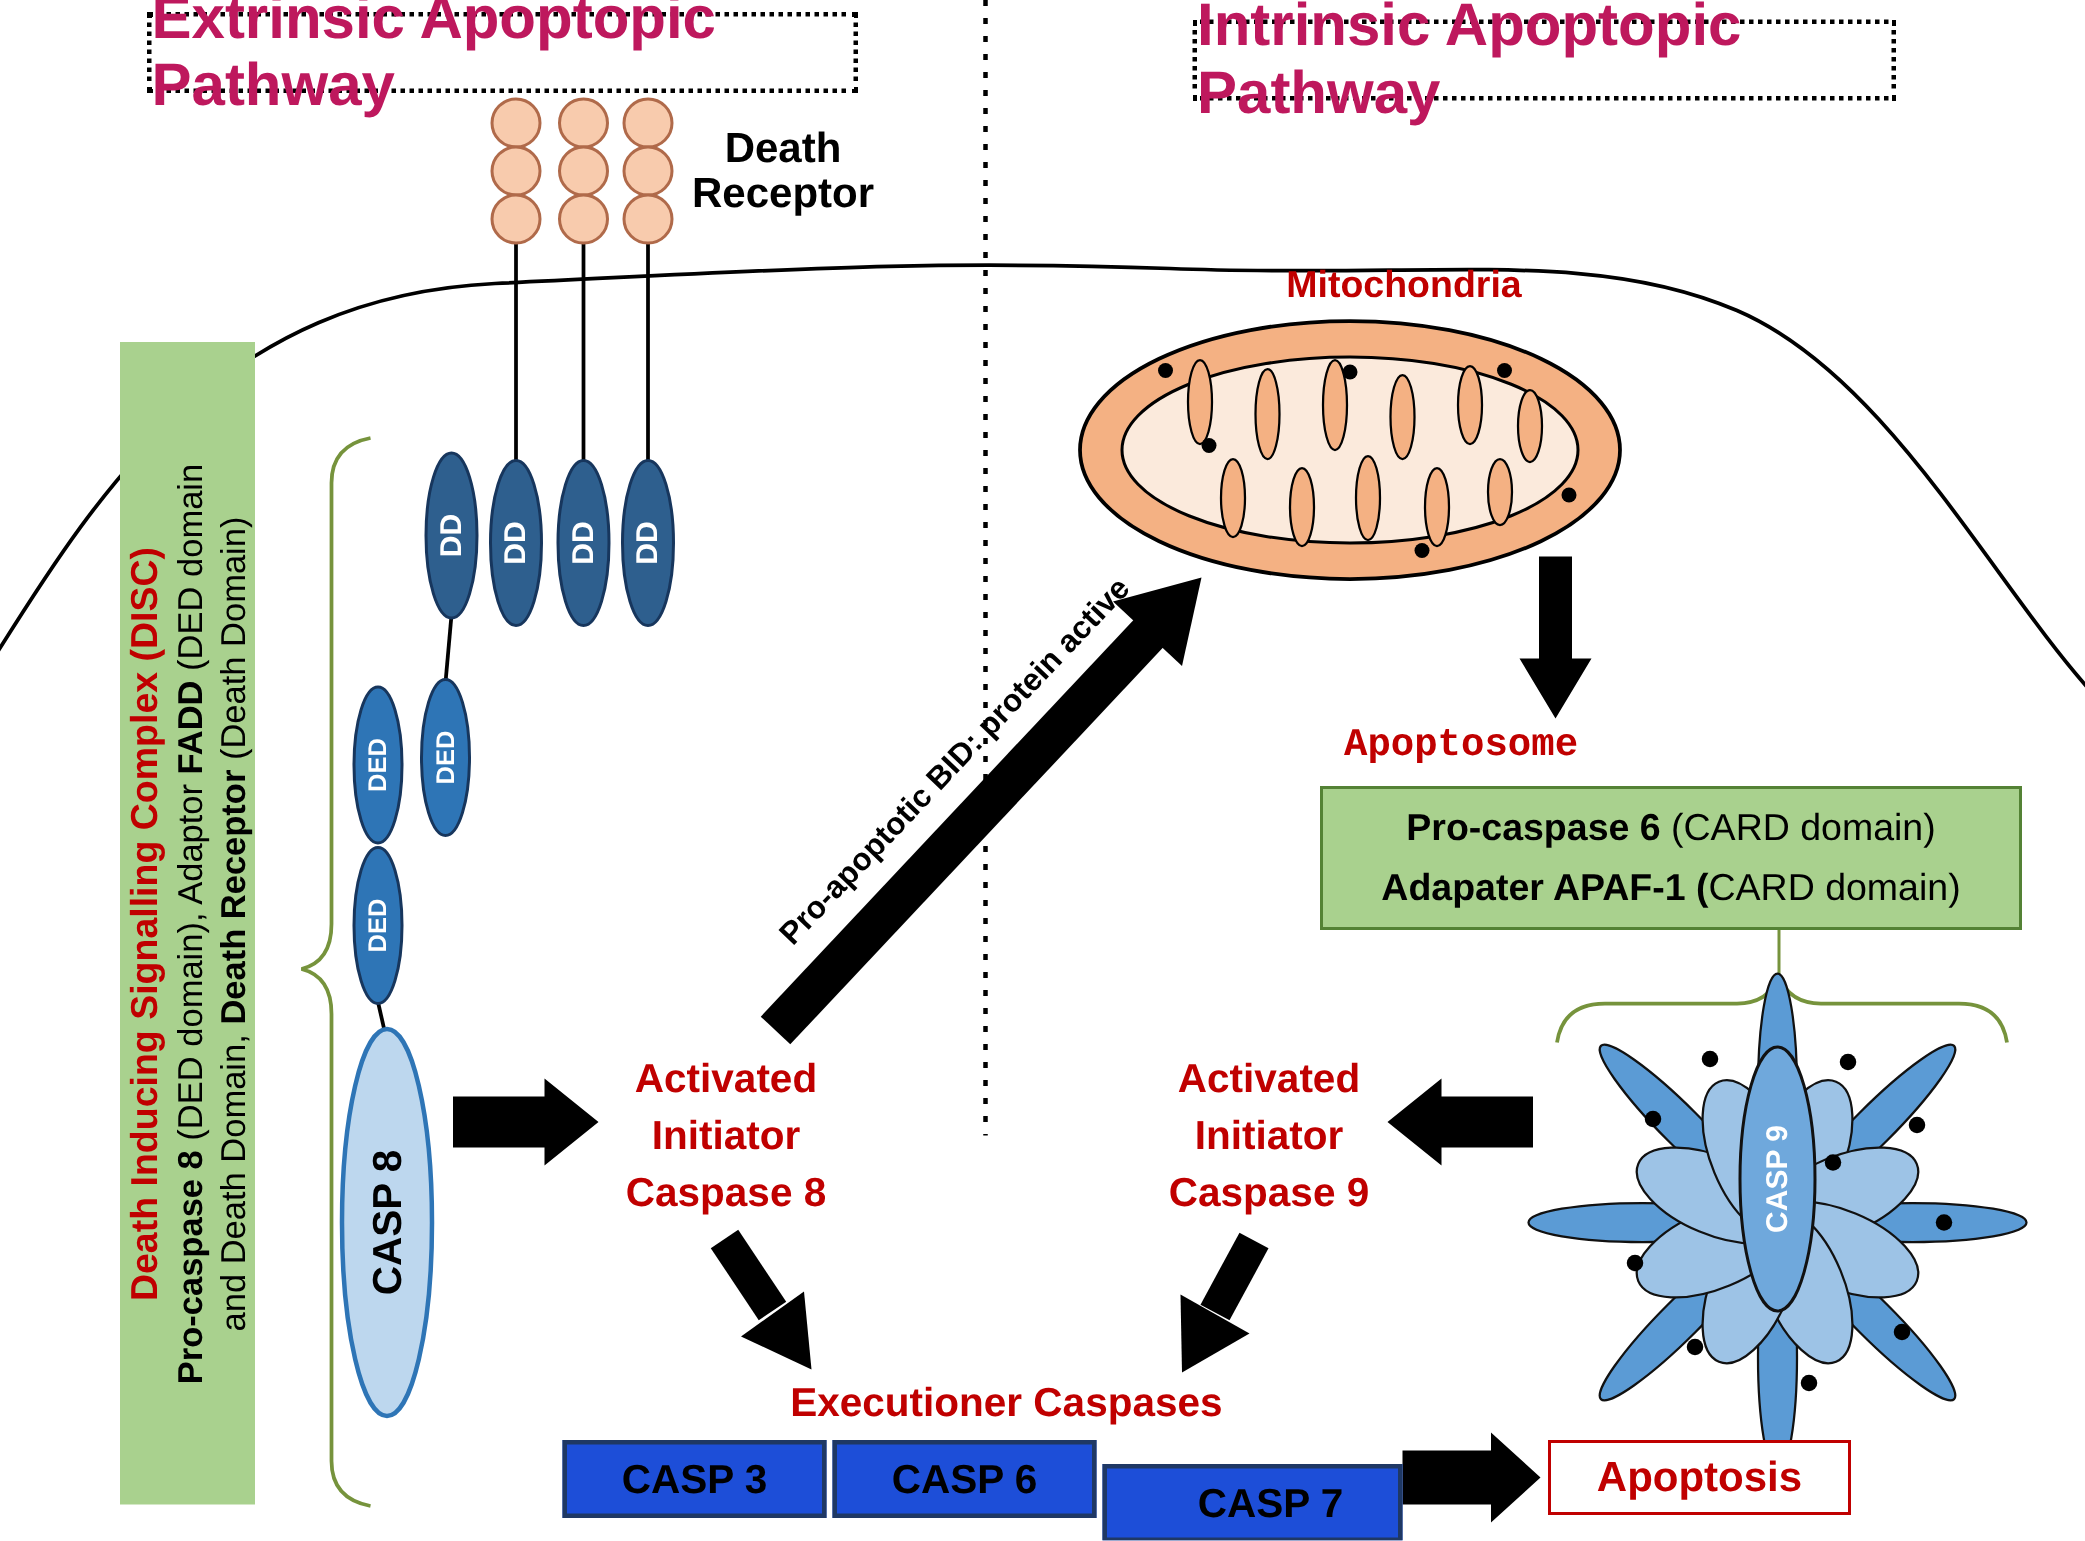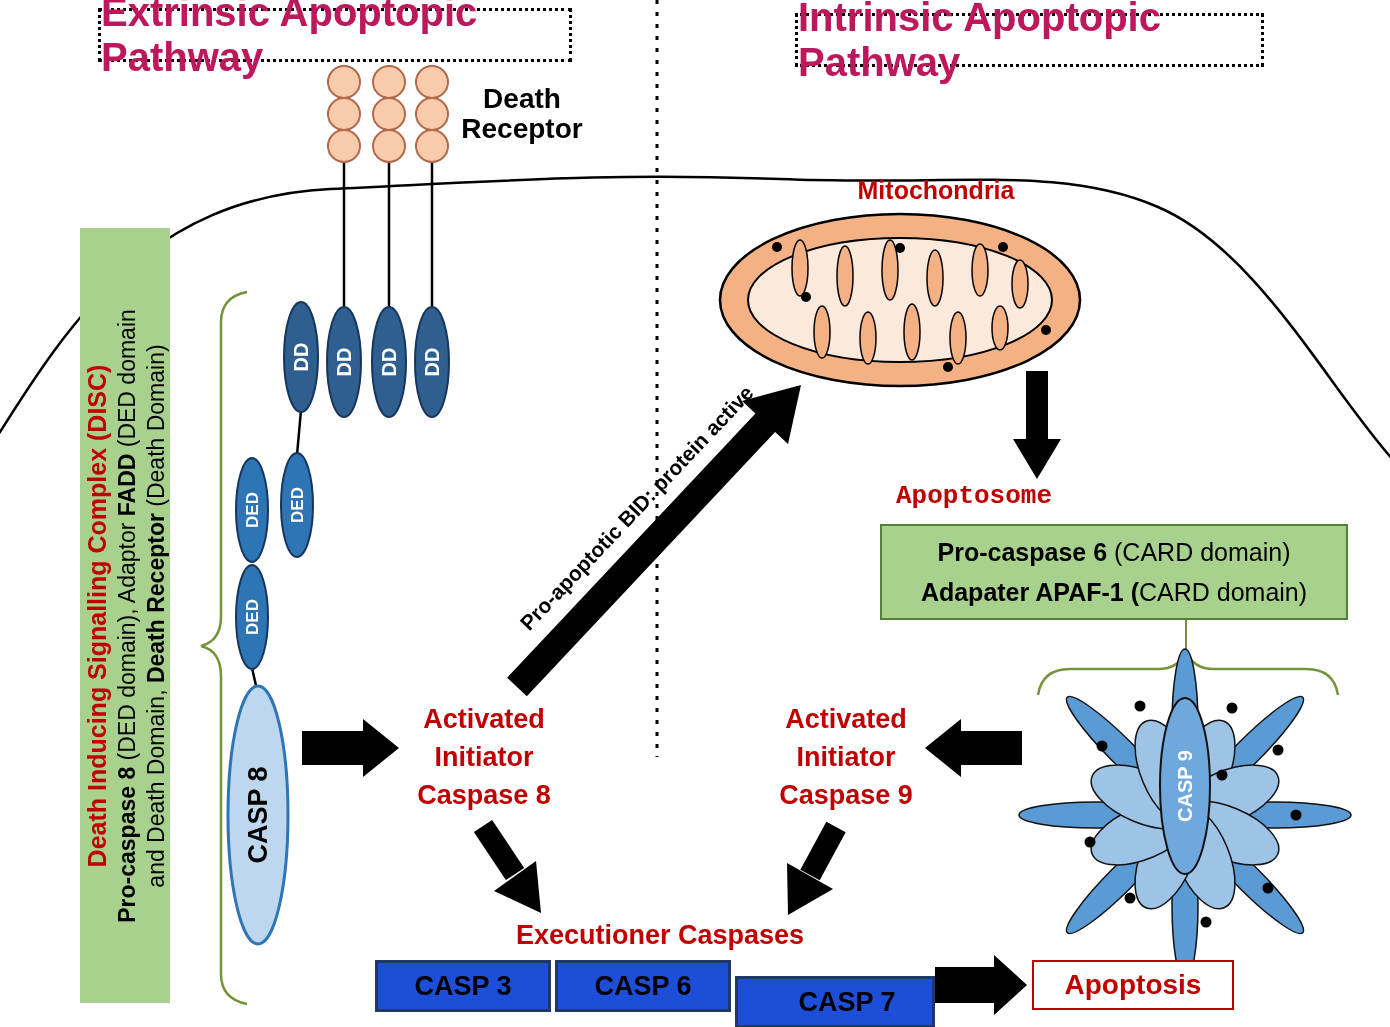--- a/index.html
+++ b/index.html
@@ -217,21 +217,21 @@
 
   <div class="abs apo-box" style="left:880px; top:524px; width:464px; height:92px;">
     <div class="apo-line"><b>Pro-caspase 6 </b><span>(CARD domain)</span></div>
     <div class="apo-line"><b>Adapater APAF-1 (</b><span>CARD domain)</span></div>
   </div>
 
   <div class="abs red-flow" style="left:760px; top:700px; width:172px;">Activated
 Initiator
 Caspase 9</div>
 
-  <div class="abs red-head" style="left:505px; top:920px; width:310px; text-align:center; font-size:27px;">Executioner Caspases</div>
+  <div class="abs red-head" style="left:505px; top:920px; width:310px; text-align:right; font-size:27px;">Executioner Caspases</div>
 
   <div class="abs casp-box" style="left:375px; top:960px;">CASP 3</div>
   <div class="abs casp-box" style="left:555px; top:960px;">CASP 6</div>
   <div class="abs casp-box" style="left:735px; top:976px;padding-left:24px;">CASP 7</div>
 
   <div class="abs apoptosis-box" style="left:1032px; top:960px;">Apoptosis</div>
 
 </div>
 
 </body></html>

